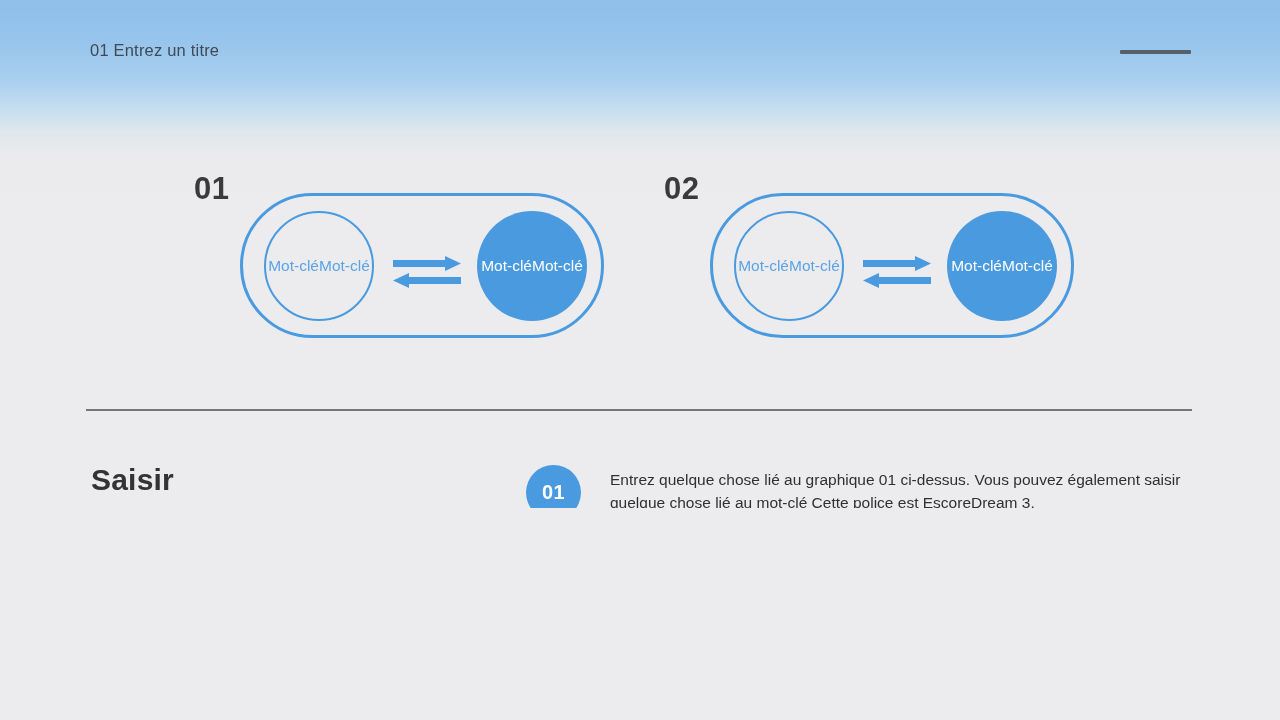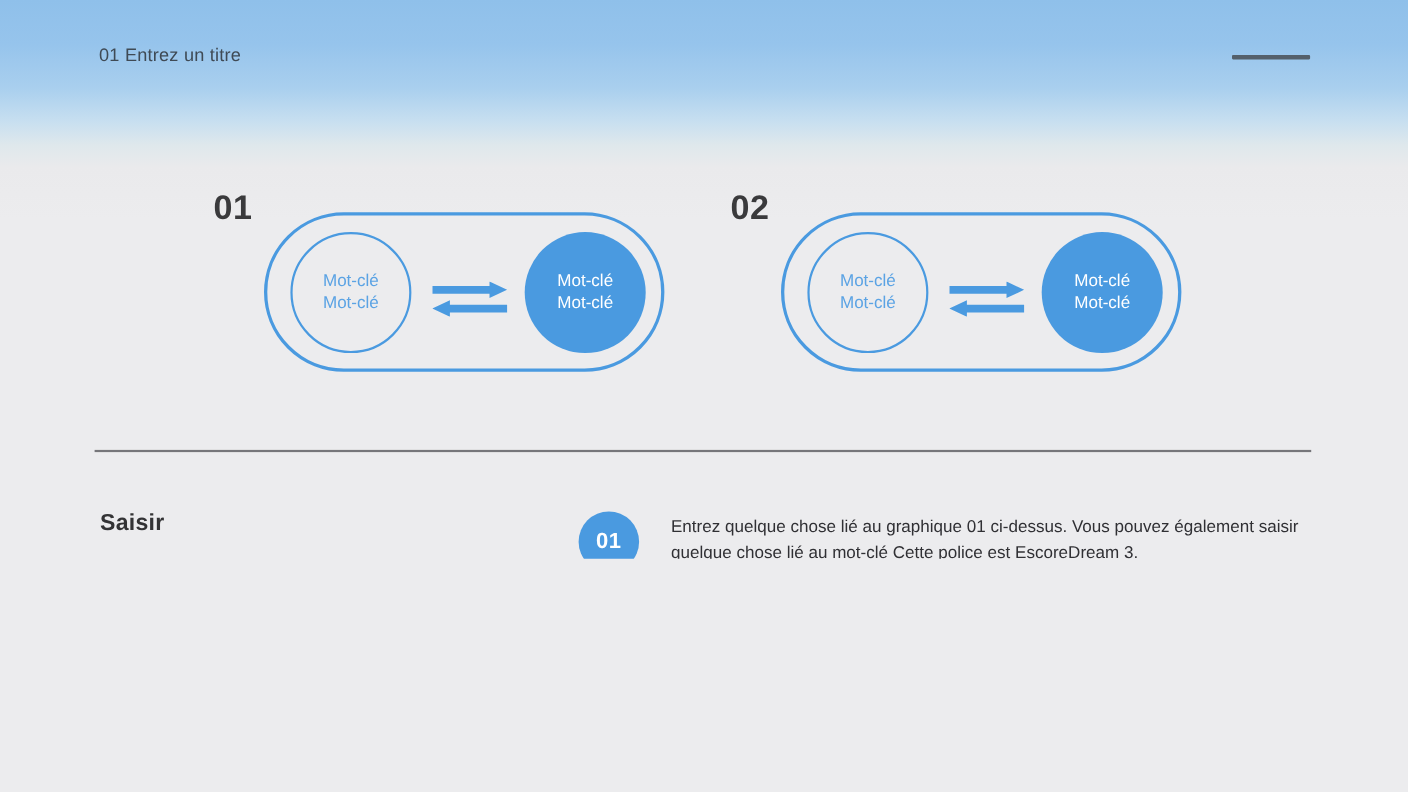--- a/index.html
+++ b/index.html
@@ -84,21 +84,21 @@
   }
 
   .node {
     position: absolute;
     top: 43px;
     width: 110px;
     height: 110px;
     border-radius: 50%;
     box-sizing: border-box;
     display: flex;
-    flex-direction: column;
+    flex-direction: row;
     align-items: center;
     justify-content: center;
     line-height: 1.32;
     font-size: 15.5px;
   }
   .node-outline {
     left: 76px;
     border: 2.5px solid #4a9ae0;
     color: #5ba3e4;
     background: transparent;
@@ -128,21 +128,21 @@
     width: 1106px;
     height: 2px;
     background: #76767a;
   }
 
   
   .bottom-heading {
     position: absolute;
     left: 91px;
     top: 465px;
-    font-size: 21px;
+    font-size: 30px;
     font-weight: bold;
     color: #333335;
     letter-spacing: .2px;
     line-height: 1;
   }
   .bottom-sub {
     position: absolute;
     left: 92px;
     top: 521px;
     font-size: 18px;

